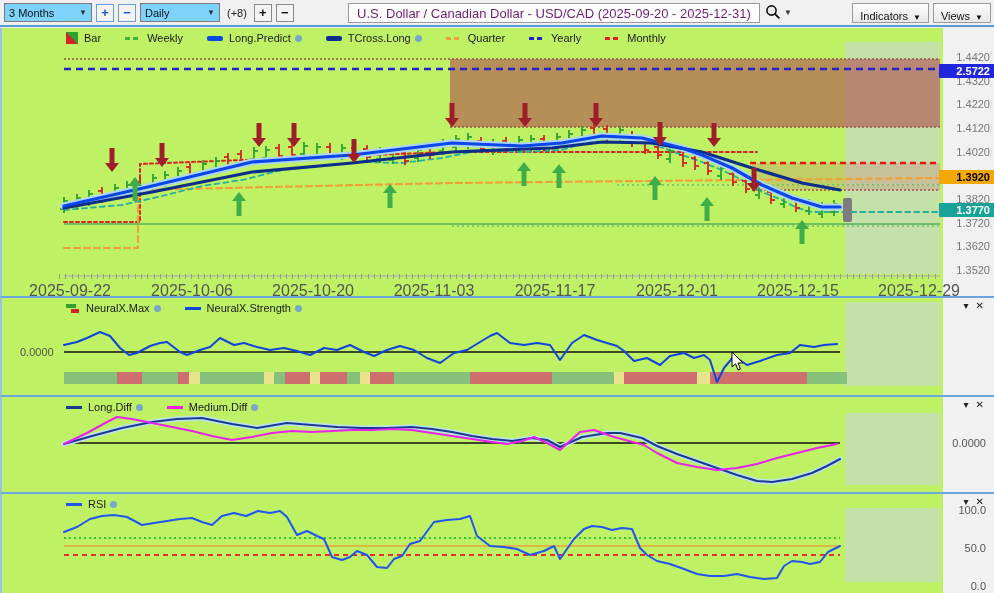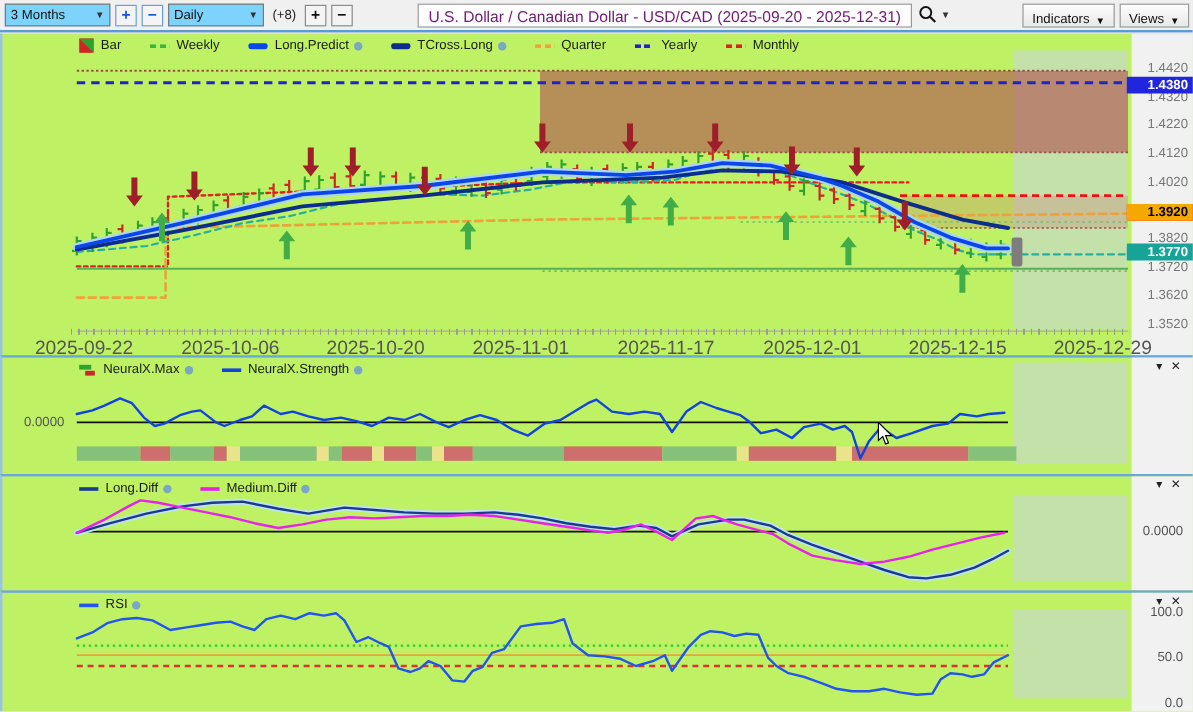--- a/index.html
+++ b/index.html
@@ -382,32 +382,32 @@
     <div class="y-axis" id="main-yaxis">
         <span class="y-lab" style="top: 29px;">1.4420</span>
         <span class="y-lab" style="top: 53px;">1.4320</span>
         <span class="y-lab" style="top: 76px;">1.4220</span>
         <span class="y-lab" style="top: 100px;">1.4120</span>
         <span class="y-lab" style="top: 124px;">1.4020</span>
         <span class="y-lab" style="top: 171px;">1.3820</span>
         <span class="y-lab" style="top: 195px;">1.3720</span>
         <span class="y-lab" style="top: 218px;">1.3620</span>
         <span class="y-lab" style="top: 242px;">1.3520</span>
-        <span class="badge" style="top: 43px; background: rgb(32, 38, 221); color: rgb(255, 255, 255);">1.4380</span>
+        <span class="badge" style="top: 43px; background: rgb(32, 38, 221); color: rgb(255, 255, 255);">2.5722</span>
         <span class="badge" style="top: 149px; background: rgb(238, 17, 17); color: rgb(255, 255, 255);">1.3978</span>
         <span class="badge" style="top: 149px; background: rgb(245, 168, 0); color: rgb(0, 0, 0);">1.3920</span>
         <span class="badge" style="top: 182px; background: rgb(23, 163, 152); color: rgb(255, 255, 255);">1.3770</span>
       </div>
     <div class="x-axis">
       <div class="tick-strip"></div>
       <div id="x-labels">
           <span class="x-lab" style="left: 68px;">2025-09-22</span>
           <span class="x-lab" style="left: 190px;">2025-10-06</span>
           <span class="x-lab" style="left: 311px;">2025-10-20</span>
-          <span class="x-lab" style="left: 432px;">2025-11-01</span>
+          <span class="x-lab" style="left: 432px;">2025-11-03</span>
           <span class="x-lab" style="left: 553px;">2025-11-17</span>
           <span class="x-lab" style="left: 675px;">2025-12-01</span>
           <span class="x-lab" style="left: 796px;">2025-12-15</span>
           <span class="x-lab" style="left: 917px;">2025-12-29</span>
         </div>
     </div>
   </div>
 
   <div class="panel" id="panel-nx">
     <div class="right-margin"></div>

